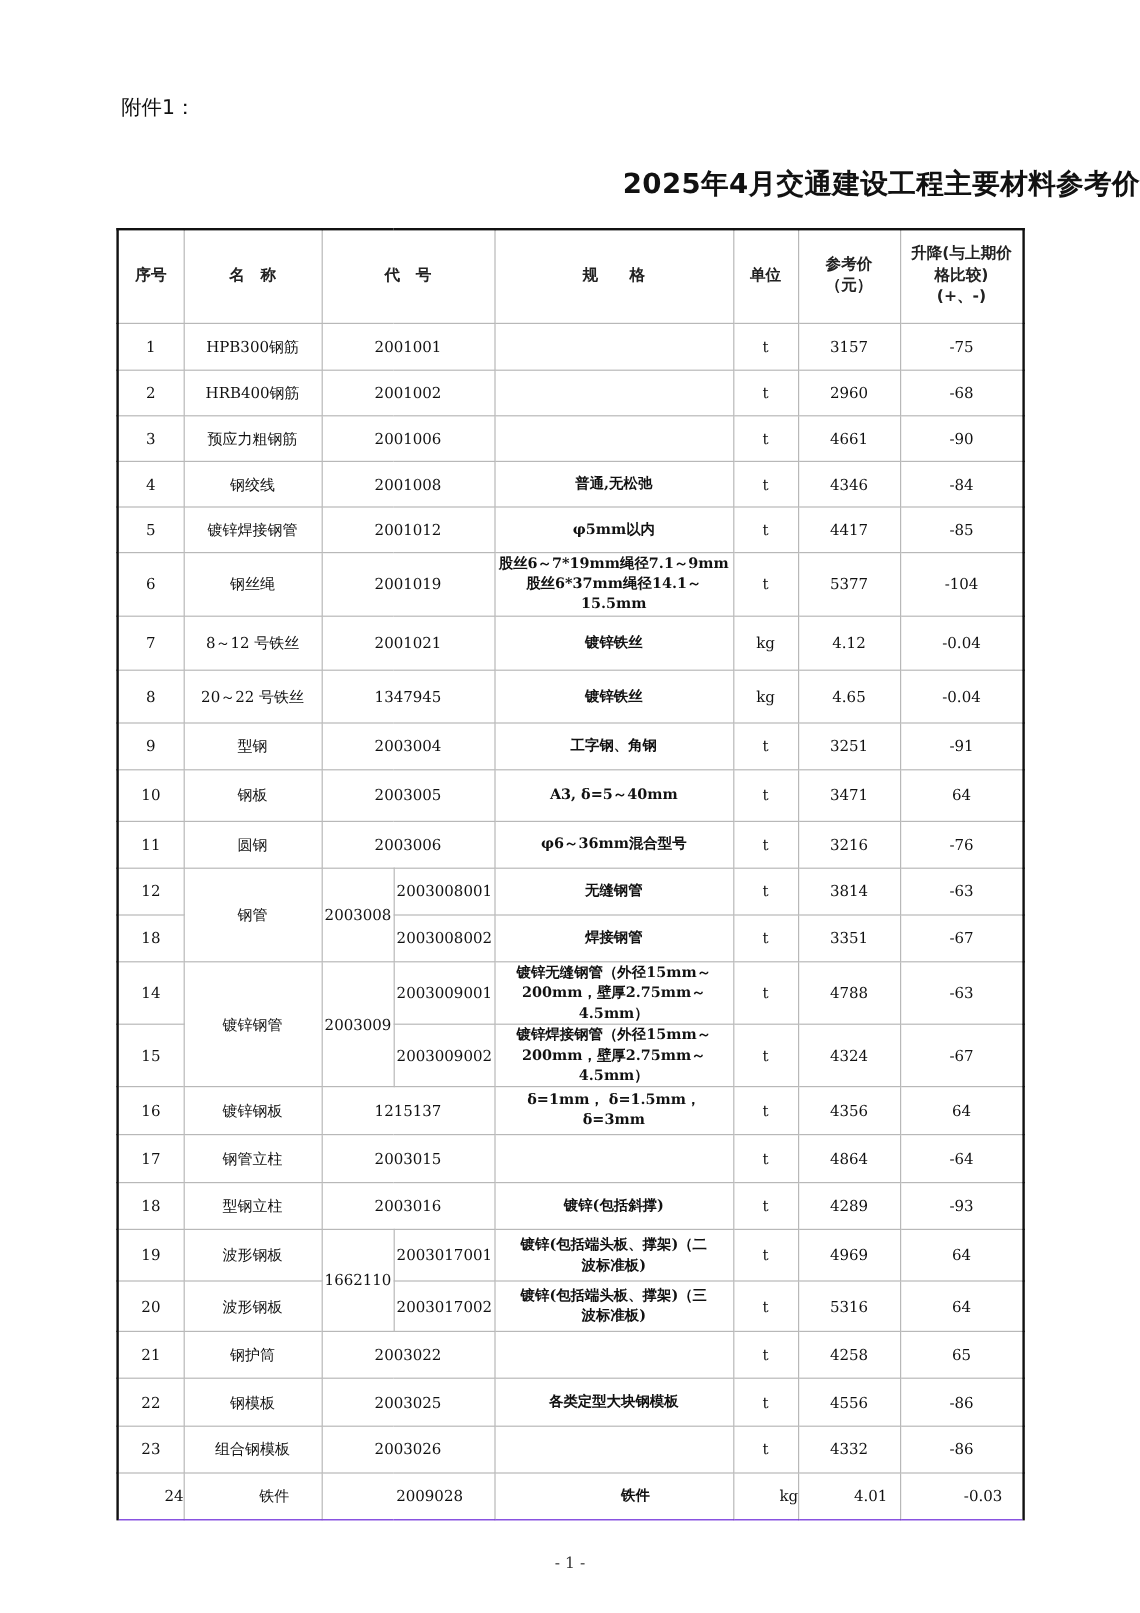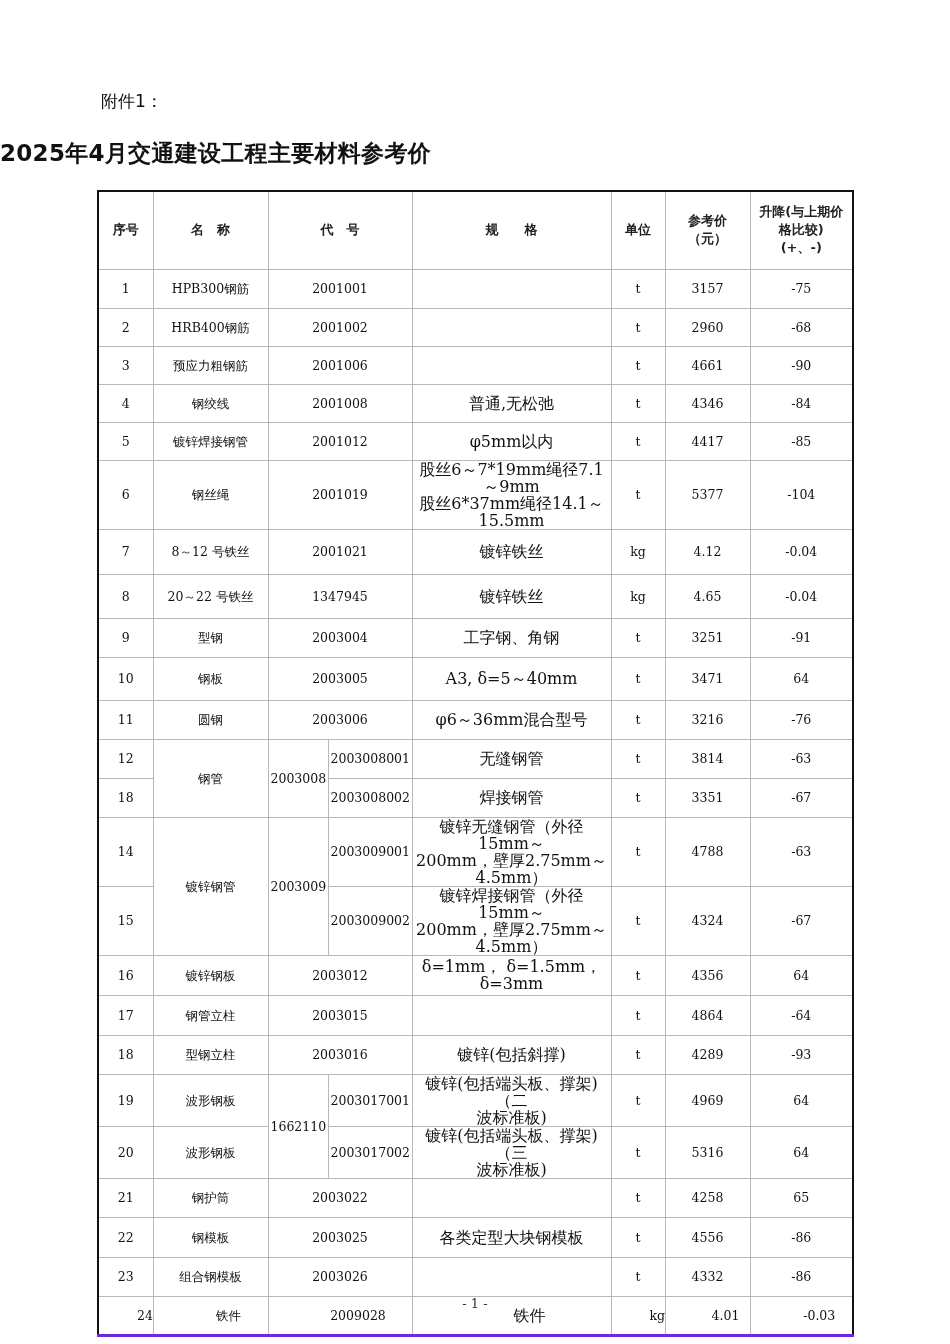--- a/index.html
+++ b/index.html
@@ -1,31 +1,31 @@
 <!DOCTYPE html>
 <html><head>
 <meta charset="utf-8">
 <style>
   html, body { margin: 0; padding: 0; background: #ffffff; }
   body { width: 950px; height: 1344px; position: relative; overflow: hidden;
          font-family: "DejaVu Serif", "Liberation Serif", serif; color: #111; }
-  .attach { position: absolute; left: 101px; top: 90px; font-size: 17px;
+  .attach { position: absolute; left: 101px; top: 78px; font-size: 17px;
             font-family: "DejaVu Sans", "Liberation Sans", sans-serif; font-weight: 500; }
-  .title { position: absolute; left: 0; width: 950px; top: 138px; text-align: left;
+  .title { position: absolute; left: 0; width: 950px; top: 138px; text-align: right;
            font-size: 23px; font-weight: bold; letter-spacing: 0.3px;
            font-family: "DejaVu Sans", "Liberation Sans", sans-serif; }
   table.grid { position: absolute; left: 97px; top: 190px; border-collapse: collapse;
                table-layout: fixed; width: 755px; border-top: 2px solid #111;
                border-left: 2px solid #111; border-right: 2px solid #111; }
   table.grid td, table.grid th { border: 1px solid #b8b8b8; text-align: center; vertical-align: middle;
                font-size: 12.5px; font-weight: normal; padding: 0 2px; line-height: 17px; overflow: hidden; }
   table.grid th { font-family: "DejaVu Sans", "Liberation Sans", sans-serif; font-size: 13px;
                   font-weight: bold; color: #222; line-height: 18px; }
-  table.grid td.spec { font-size: 16px; line-height: 17px; }
-  table.grid tr:last-child td { border-bottom: 3px solid #6d28d9; padding-left: 38px; }
+  table.grid td.spec { font-size: 12px; line-height: 17px; font-weight: bold; }
+  table.grid tr:last-child td { border-bottom: 1px solid #6d28d9; padding-left: 38px; }
   .footer { position: absolute; top: 1296px; left: 0; width: 950px; text-align: center;
             font-size: 13px; color: #333; }
 </style>
 </head>
 <body>
 
 <div class="attach">附件1：</div>
 <div class="title">2025年4月交通建设工程主要材料参考价</div>
 
 <table class="grid">
@@ -202,21 +202,21 @@
         <div>镀锌焊接钢管（外径15mm～</div>
         <div>200mm，壁厚2.75mm～4.5mm）</div>
       </td>
       <td>t</td>
       <td>4324</td>
       <td>-67</td>
     </tr>
     <tr style="height:40px">
       <td>16</td>
       <td>镀锌钢板</td>
-      <td colspan="2">2003012</td>
+      <td colspan="2">1215137</td>
       <td class="spec">δ=1mm， δ=1.5mm， δ=3mm</td>
       <td>t</td>
       <td>4356</td>
       <td>64</td>
     </tr>
     <tr style="height:40px">
       <td>17</td>
       <td>钢管立柱</td>
       <td colspan="2">2003015</td>
       <td class="spec"></td>

